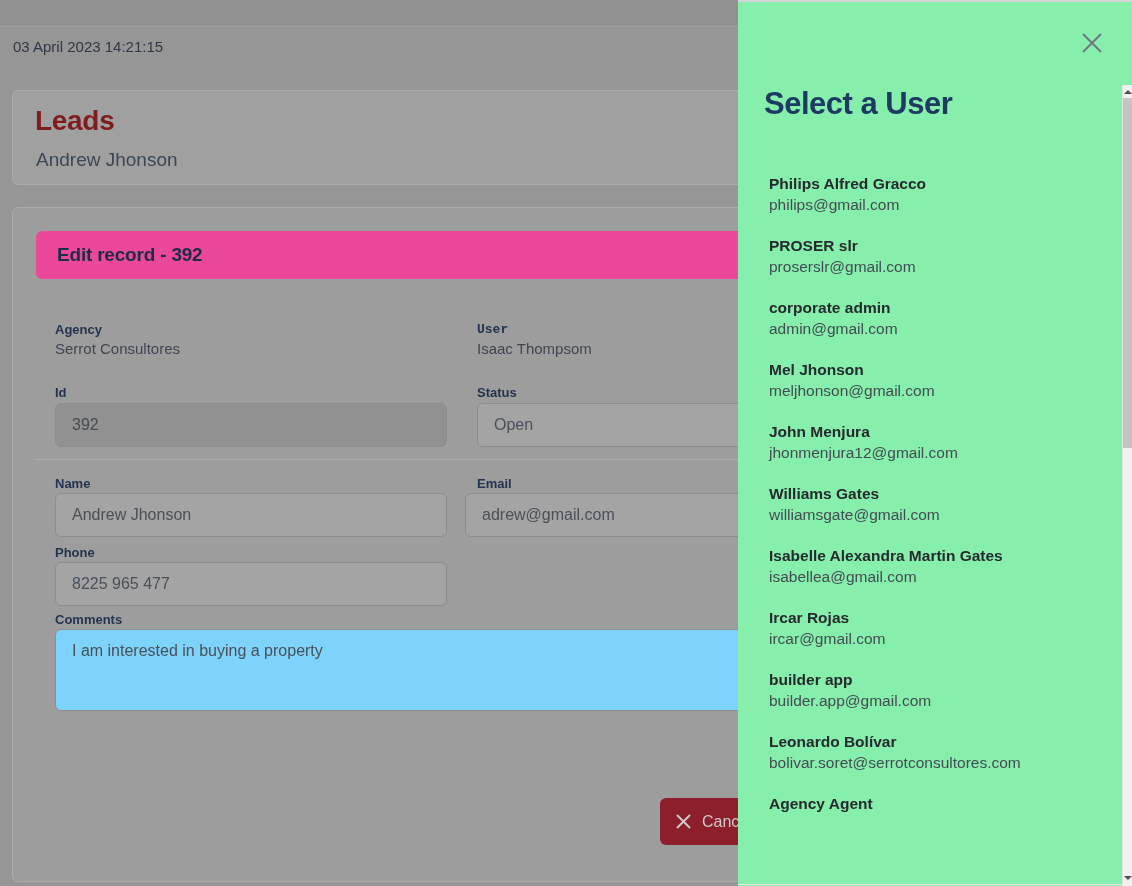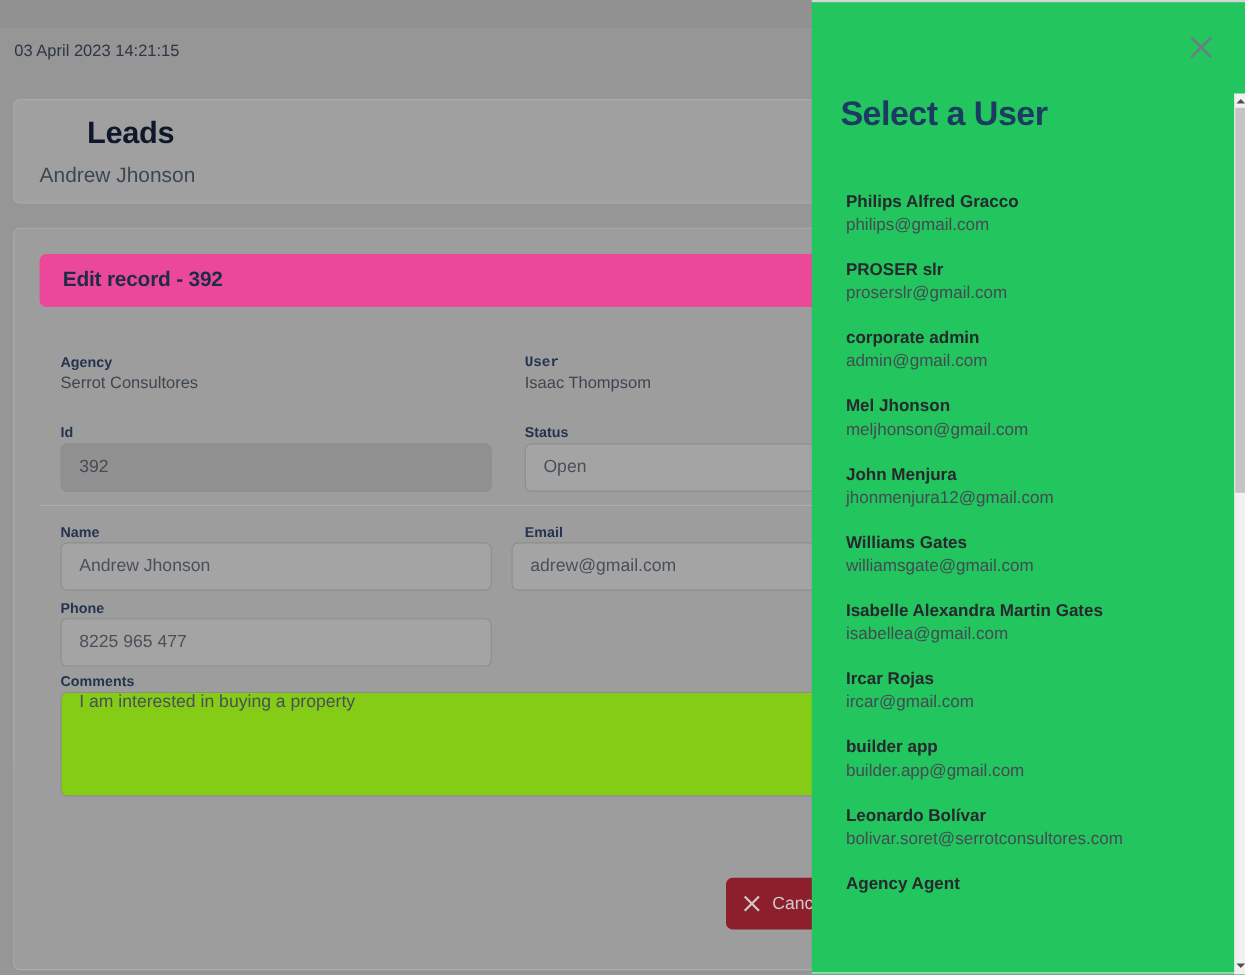--- a/index.html
+++ b/index.html
@@ -21,21 +21,21 @@
     position:absolute; left:13px; top:38px;
     font-size:15px; color:#2f3744;
   }
 
   .leads-card {
     position:absolute; left:12px; top:90px; width:1108px; height:95px;
     background:#a0a0a0; border:1px solid #ababab; border-radius:6px;
   }
   .leads-title {
     position:absolute; left:22px; top:14px;
-    font-size:28px; font-weight:800; color:#0f172a; letter-spacing:-0.3px;margin-left:44px;
+    font-size:28px; font-weight:800; color:#7f1d1d; letter-spacing:-0.3px;
   }
   .leads-subtitle {
     position:absolute; left:23px; top:58px;
     font-size:19px; color:#3c4654;
   }
 
   .edit-card {
     position:absolute; left:12px; top:207px; width:1108px; height:675px;
     background:#9d9d9d; border:1px solid #ababab; border-radius:6px;
   }
@@ -52,41 +52,41 @@
     position:absolute; font-size:15px; color:#3e4650;
   }
   .f-input {
     position:absolute; height:44px; width:392px;
     background:#a4a4a4; border:1px solid #8d8d8d; border-radius:6px;
     font-family:"Liberation Sans", sans-serif;
     font-size:16px; color:#4a5058; padding:12px 16px; outline:none;
   }
   .f-input:disabled { background:#919191; color:#454b52; }
   .f-textarea {
-    position:absolute; left:42px; right:42px; top:421px; height:95px;
-    background:#84cc16; border:1px solid #8d8d8d; border-radius:6px;
-    font-family:"Liberation Sans", sans-serif;
-    font-size:16px; color:#4a5058; padding:0 16px; resize:none; outline:none;
+    position:absolute; left:42px; right:42px; top:421px; height:82px;
+    background:#7dd3fc; border:1px solid #8d8d8d; border-radius:6px;
+    font-family:"Liberation Sans", sans-serif;
+    font-size:16px; color:#4a5058; padding:12px 16px; resize:none; outline:none;
   }
   .divider {
     position:absolute; left:23px; right:23px; top:251px; height:1px;
     background:#adadad;
   }
   .cancel-btn {
     position:absolute; left:647px; top:590px; width:132px; height:47px;
     background:#8c1f2b; border:none; border-radius:6px;
     display:flex; align-items:center; gap:10px; padding-left:15px;
     font-family:"Liberation Sans", sans-serif;
     font-size:16px; color:#cfc9cb; cursor:pointer;
   }
 
   
   .panel {
     position:absolute; left:738px; top:0; width:394px; height:886px;
-    background:#22c55e; z-index:10;
+    background:#86efac; z-index:10;
     border-top:2px solid #d6d6d6;
   }
   .panel-bottom-line {
     position:absolute; left:0; right:10px; bottom:1px; height:1px; background:#e7e7e7;
   }
   .close-btn {
     position:absolute; left:342px; top:29px; width:24px; height:24px;
     background:none; border:none; cursor:pointer; padding:0;
   }
   .modal-title {

